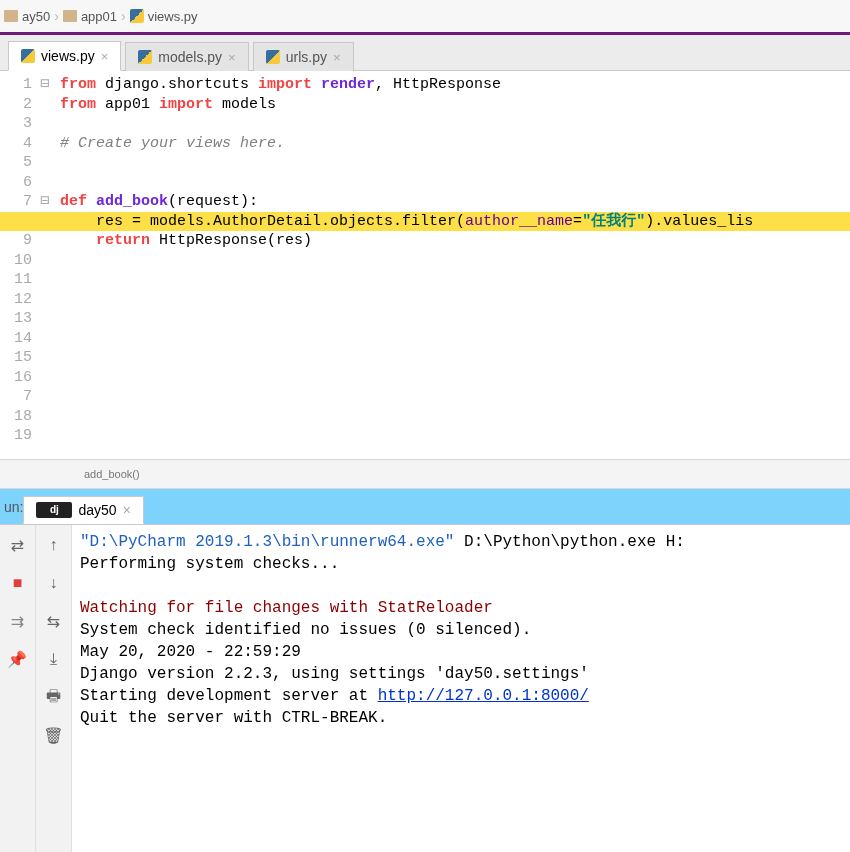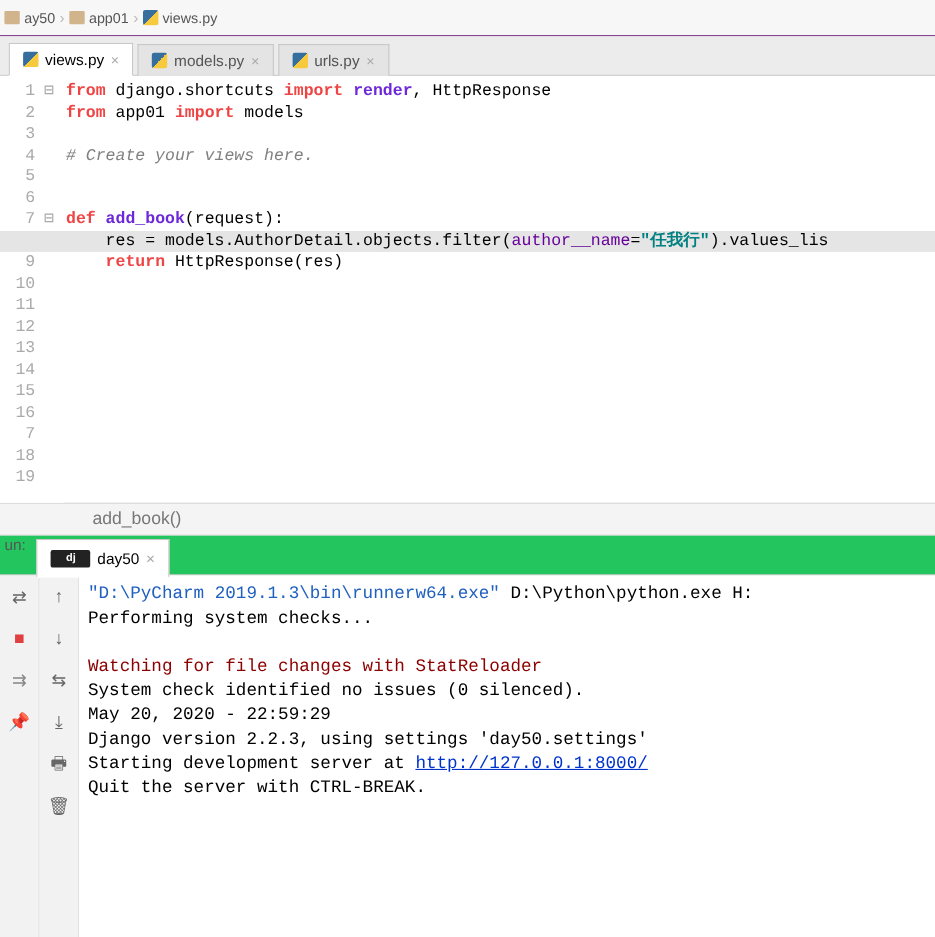--- a/index.html
+++ b/index.html
@@ -10,21 +10,21 @@
     width: 850px;
     height: 852px;
     overflow: hidden;
     color: #000;
   }
   .breadcrumb {
     height: 20px;
     display: flex;
     align-items: center;
     padding: 16px 4px;
-    border-bottom: 1px solid #701a75;
+    border-bottom: 3px solid #701a75;
     background: #f7f7f7;
     gap: 2px;
   }
   .breadcrumb .sep { color: #bbb; font-size: 14px; padding: 0 2px; }
   .crumb {
     display: flex;
     align-items: center;
     gap: 4px;
     color: #555;
   }
@@ -91,44 +91,44 @@
     background: #fff;
     line-height: 19.5px;
   }
   .code {
     flex: 1;
     padding: 4px 0 0 2px;
     white-space: pre;
     line-height: 19.5px;
   }
   .code .line { height: 19.5px; }
-  .code .hl { background: #e5e5e5; display: block; margin-left: -60px; padding-left: 60px; }
+  .code .hl { background: #fde047; display: block; margin-left: -60px; padding-left: 60px; }
   .kw { color: #ef4444; font-weight: bold; }
   .cm { color: #808080; font-style: italic; }
   .fn { color: #6d28d9; font-weight: bold; }
   .param { color: #660099; }
   .str { color: #008080; font-weight: bold; }
   .nav-status {
     height: 30px;
     border-top: 1px solid #d8d8d8;
     border-bottom: 1px solid #d8d8d8;
     background: #f4f4f4;
     display: flex;
     align-items: center;
     padding-left: 84px;
     color: #777;
-    font-size: 16px;
+    font-size: 11px;
   }
   .runheader {
     display: flex;
+    align-items: center;
     height: 36px;
-    background: #22c55e;
+    background: #7dd3fc;
     border-bottom: 1px solid #c8c8c8;
     padding-left: 4px;
-    gap: 10px;
   }
   .runheader .label { color: #555; font-size: 14px; }
   .runtab {
     display: flex;
     align-items: center;
     gap: 6px;
     padding: 5px 12px;
     background: #fff;
     border: 1px solid #c8c8c8;
     border-bottom: 1px solid #fff;

